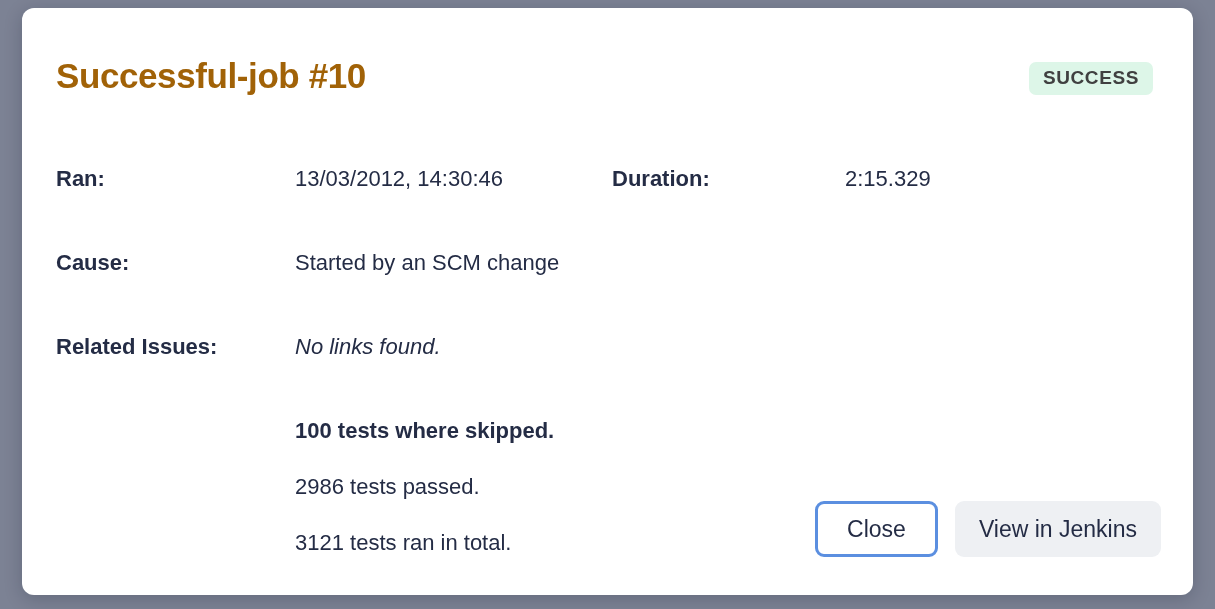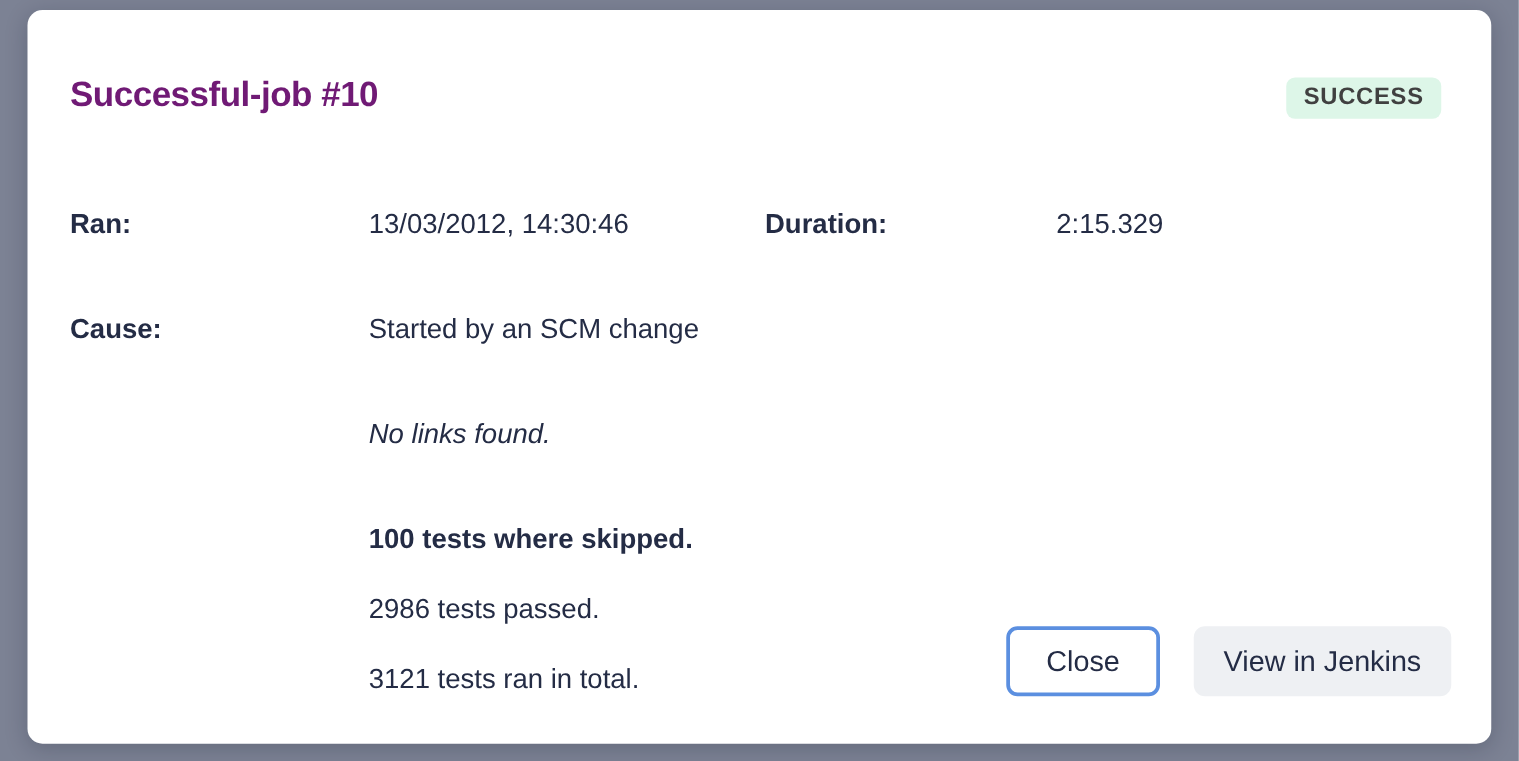--- a/index.html
+++ b/index.html
@@ -33,23 +33,23 @@
     position: absolute;
     left: 34px;
     top: 44px;
     right: 32px;
     height: 56px;
   }
   .modal-title {
     position: absolute;
     left: 0;
     top: 0;
-    font-size: 28px;
-    font-weight: bold;
-    color: #701a75;
+    font-size: 35px;
+    font-weight: bold;
+    color: #a16207;
     letter-spacing: -0.4px;
     line-height: 48px;
     white-space: nowrap;
   }
   .status-badge {
     position: absolute;
     right: 8px;
     top: 10px;
     background: #ddf6e8;
     color: #404040;
@@ -126,21 +126,21 @@
     height: 56px;
   }
 
   
   .modal-footer {
     position: absolute;
     right: 32px;
     bottom: 38px;
     display: flex;
     align-items: center;
-    gap: 27px;
+    gap: 17px;
   }
   .btn {
     font-family: "Liberation Sans", sans-serif;
     font-size: 23px;
     color: #242c45;
     border-radius: 9px;
     padding: 0 24px;
     height: 56px;
     line-height: 56px;
     box-sizing: border-box;
@@ -177,20 +177,21 @@
       <span class="detail-label-2">Duration:</span>
       <span class="detail-value-2">2:15.329</span>
     </div>
 
     <div class="detail-row">
       <span class="detail-label">Cause:</span>
       <span class="detail-value">Started by an SCM change</span>
     </div>
 
     <div class="detail-row">
+      <span class="detail-label">Related Issues:</span>
       <span class="detail-value italic">No links found.</span>
     </div>
 
     <div class="detail-row">
       <span class="detail-value bold">100 tests where skipped.</span>
     </div>
 
     <div class="results-extra">
       <span class="detail-value">2986 tests passed.</span>
     </div>

